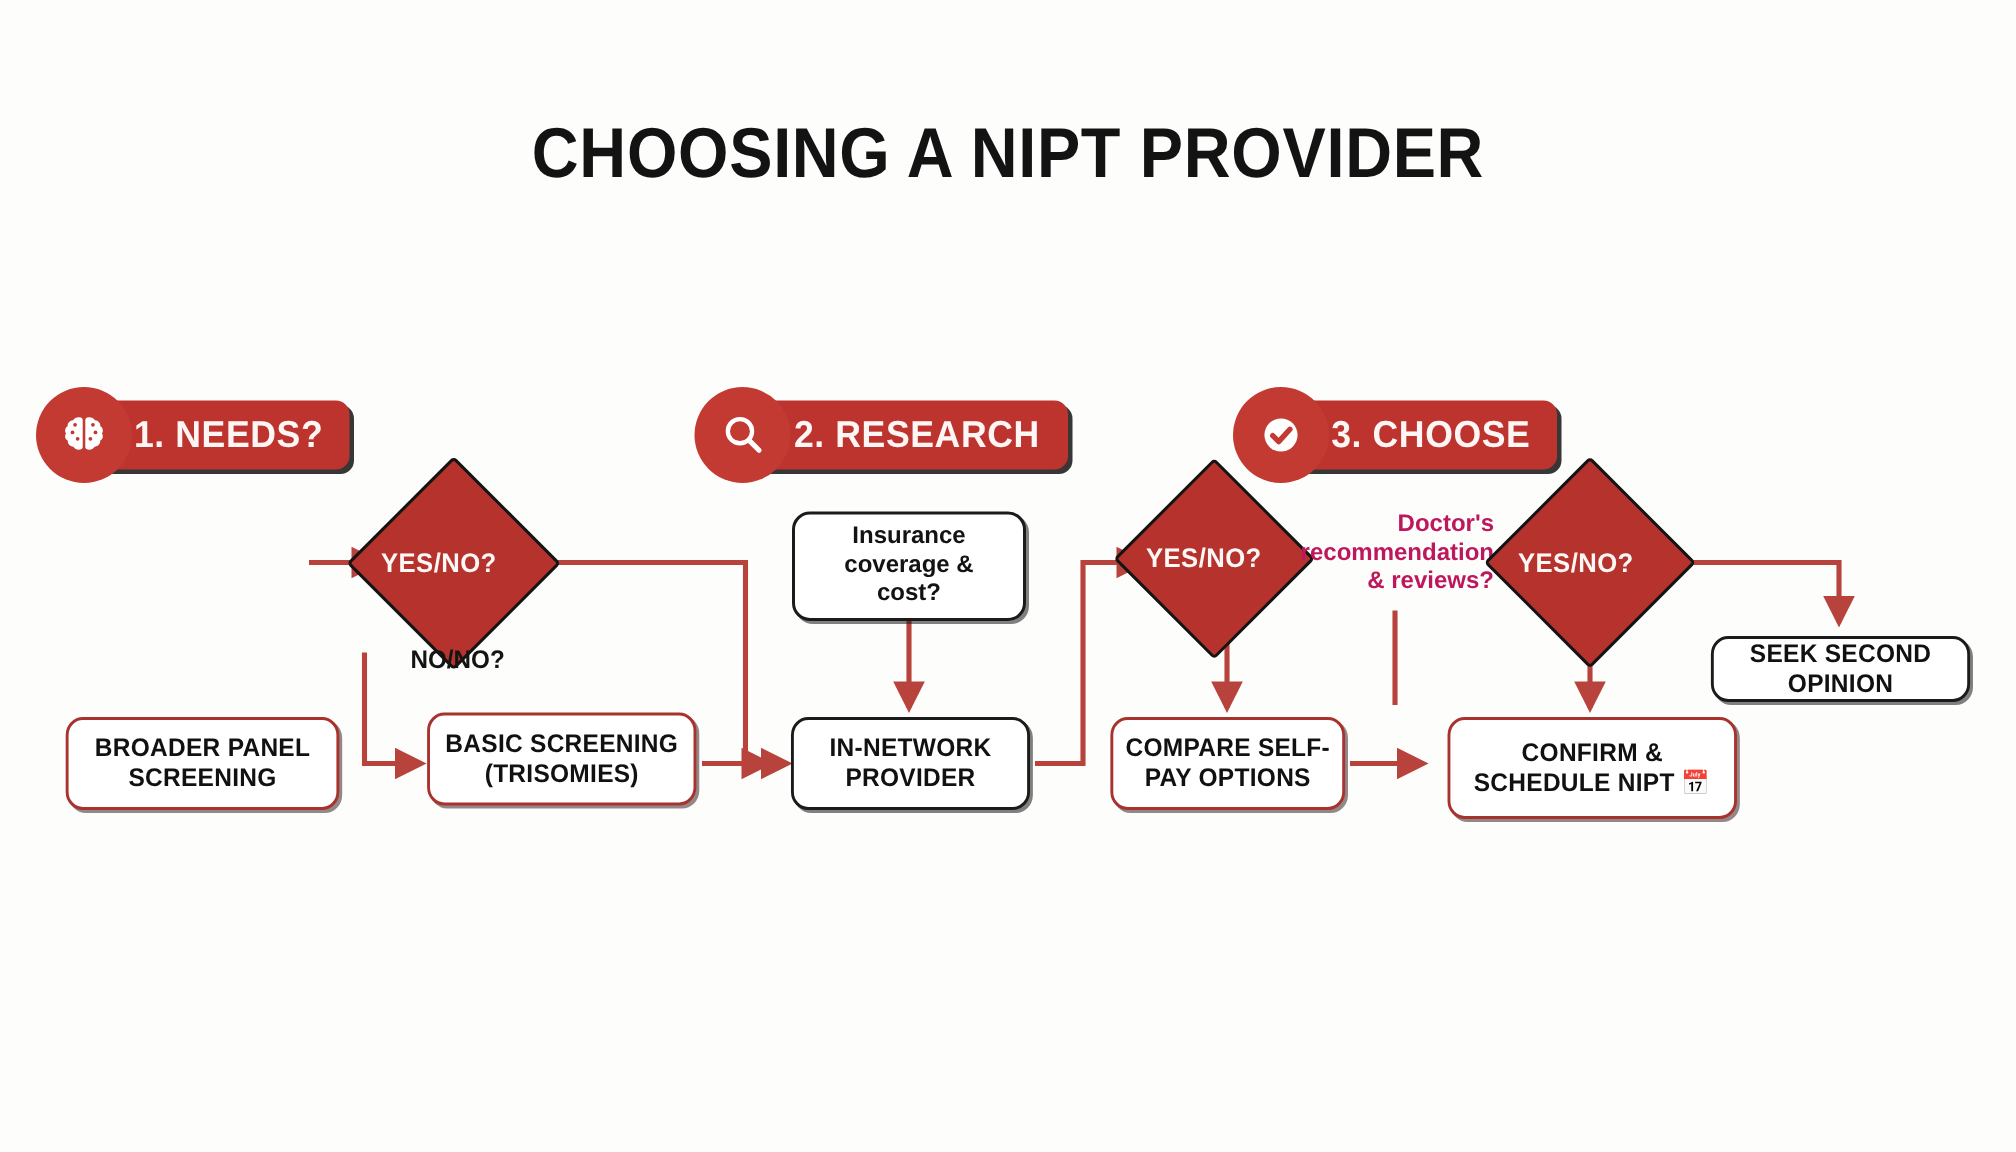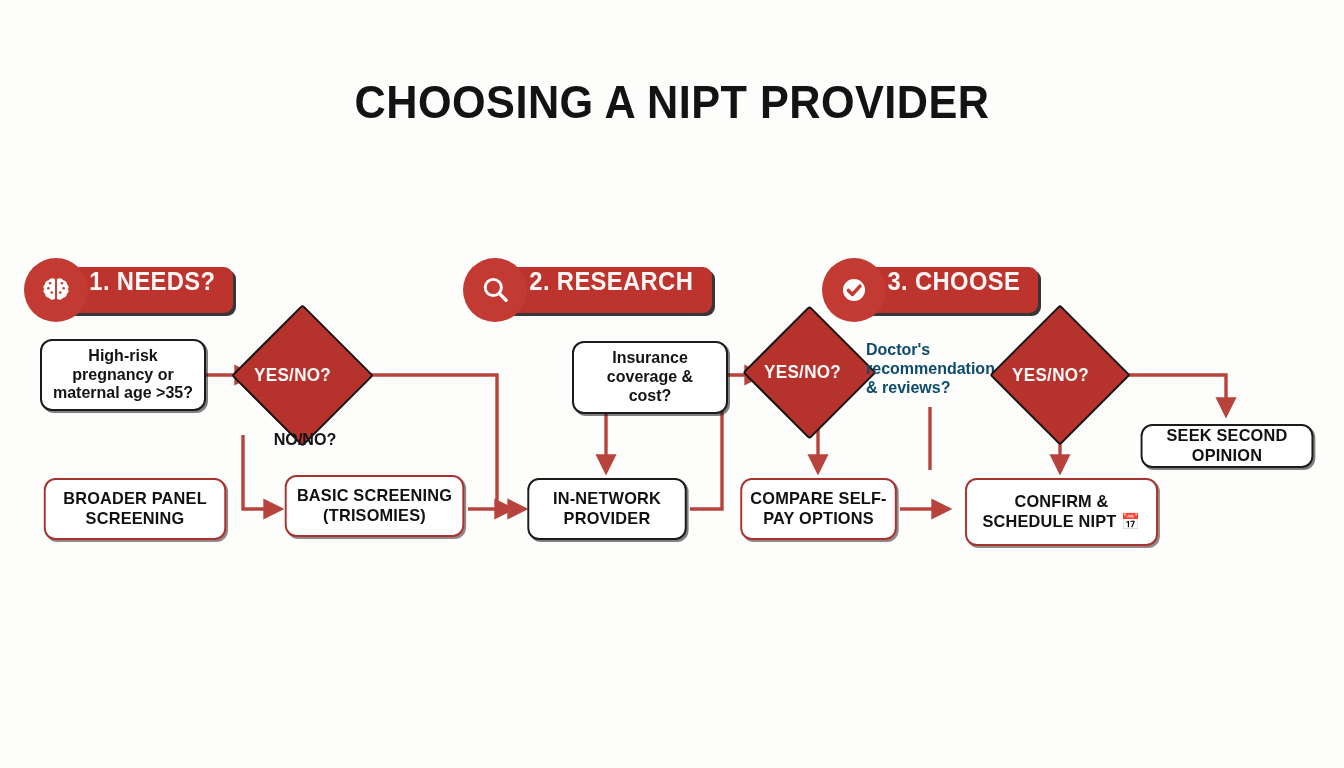--- a/index.html
+++ b/index.html
@@ -49,20 +49,21 @@
     z-index: 6;
   }
   .badge-pill {
     position: absolute;
     left: 26px; top: 0;
     height: 46px;
     background: #bd342f;
     border-radius: 9px;
     box-shadow: 3px 3px 0 rgba(20,20,20,0.85);
     display: flex;
+    align-items: center;
     padding: 0 14px 0 36px;
   }
   .badge-label {
     font-family: "Liberation Sans Narrow", "Liberation Sans", sans-serif;
     font-size: 25px;
     font-weight: bold;
     color: #fdf6f4;
     letter-spacing: 0.4px;
     white-space: nowrap;
     transform: scaleX(0.95);
@@ -164,25 +165,25 @@
     font-family: "Liberation Sans Narrow", "Liberation Sans", sans-serif;
     font-size: 17px;
     font-weight: bold;
     color: #141414;
     white-space: nowrap;
     transform: scaleX(0.95);
   }
   .float-note {
     position: absolute;
     z-index: 5;
-    text-align: left;
+    text-align: right;
     font-family: "Liberation Sans Narrow", "Liberation Sans", sans-serif;
     font-size: 16px;
     font-weight: bold;
-    color: #0c4a6e;
+    color: #be185d;
     line-height: 1.18;
   }
   .cal-icon { font-size: 16px; }
 </style>
 </head>
 <body>
 
 <div id="canvas">
 
   <div class="title">CHOOSING A NIPT PROVIDER</div>
@@ -259,40 +260,37 @@
       <span class="badge-label">3. CHOOSE</span>
     </div>
     <div class="badge-circle">
       <svg width="34" height="34" viewBox="0 0 40 40" aria-hidden="true">
         <circle cx="20" cy="20" r="13" fill="#ffffff"></circle>
         <path d="M13.5 20.5 L18.2 25.2 L27 15.5" fill="none" stroke="#c23a32" stroke-width="4.2" stroke-linecap="round" stroke-linejoin="round"></path>
       </svg>
     </div>
   </div>
 
-  <div class="node q-box" style="left:40px; top:339px; width:166px; height:72px;">
-    <span class="txt">High-risk pregnancy or maternal age &gt;35?</span>
-  </div>
 
   <div class="diamond" style="left:252px; top:325px; width:101px; height:101px;">
     <span class="shape"></span>
     <span class="dlabel">YES/NO?</span>
   </div>
 
   <div class="edge-label" style="left:272px; top:430px;">NO/NO?</div>
 
   <div class="node o-box-red" style="left:40px; top:478px; width:190px; height:62px;">
     <span class="txt">BROADER PANEL SCREENING</span>
   </div>
 
   <div class="node o-box-red" style="left:281px; top:475px; width:187px; height:62px;">
     <span class="txt">BASIC SCREENING (TRISOMIES)</span>
   </div>
 
-  <div class="node q-box" style="left:528px; top:341px; width:156px; height:73px;margin-left:44px;">
+  <div class="node q-box" style="left:528px; top:341px; width:156px; height:73px;">
     <span class="txt">Insurance coverage &amp; cost?</span>
   </div>
 
   <div class="node o-box-dark" style="left:524px; top:478px; width:166px; height:62px;">
     <span class="txt">IN-NETWORK PROVIDER</span>
   </div>
 
   <div class="diamond" style="left:762px; top:325px; width:95px; height:95px;">
     <span class="shape"></span>
     <span class="dlabel">YES/NO?</span>

